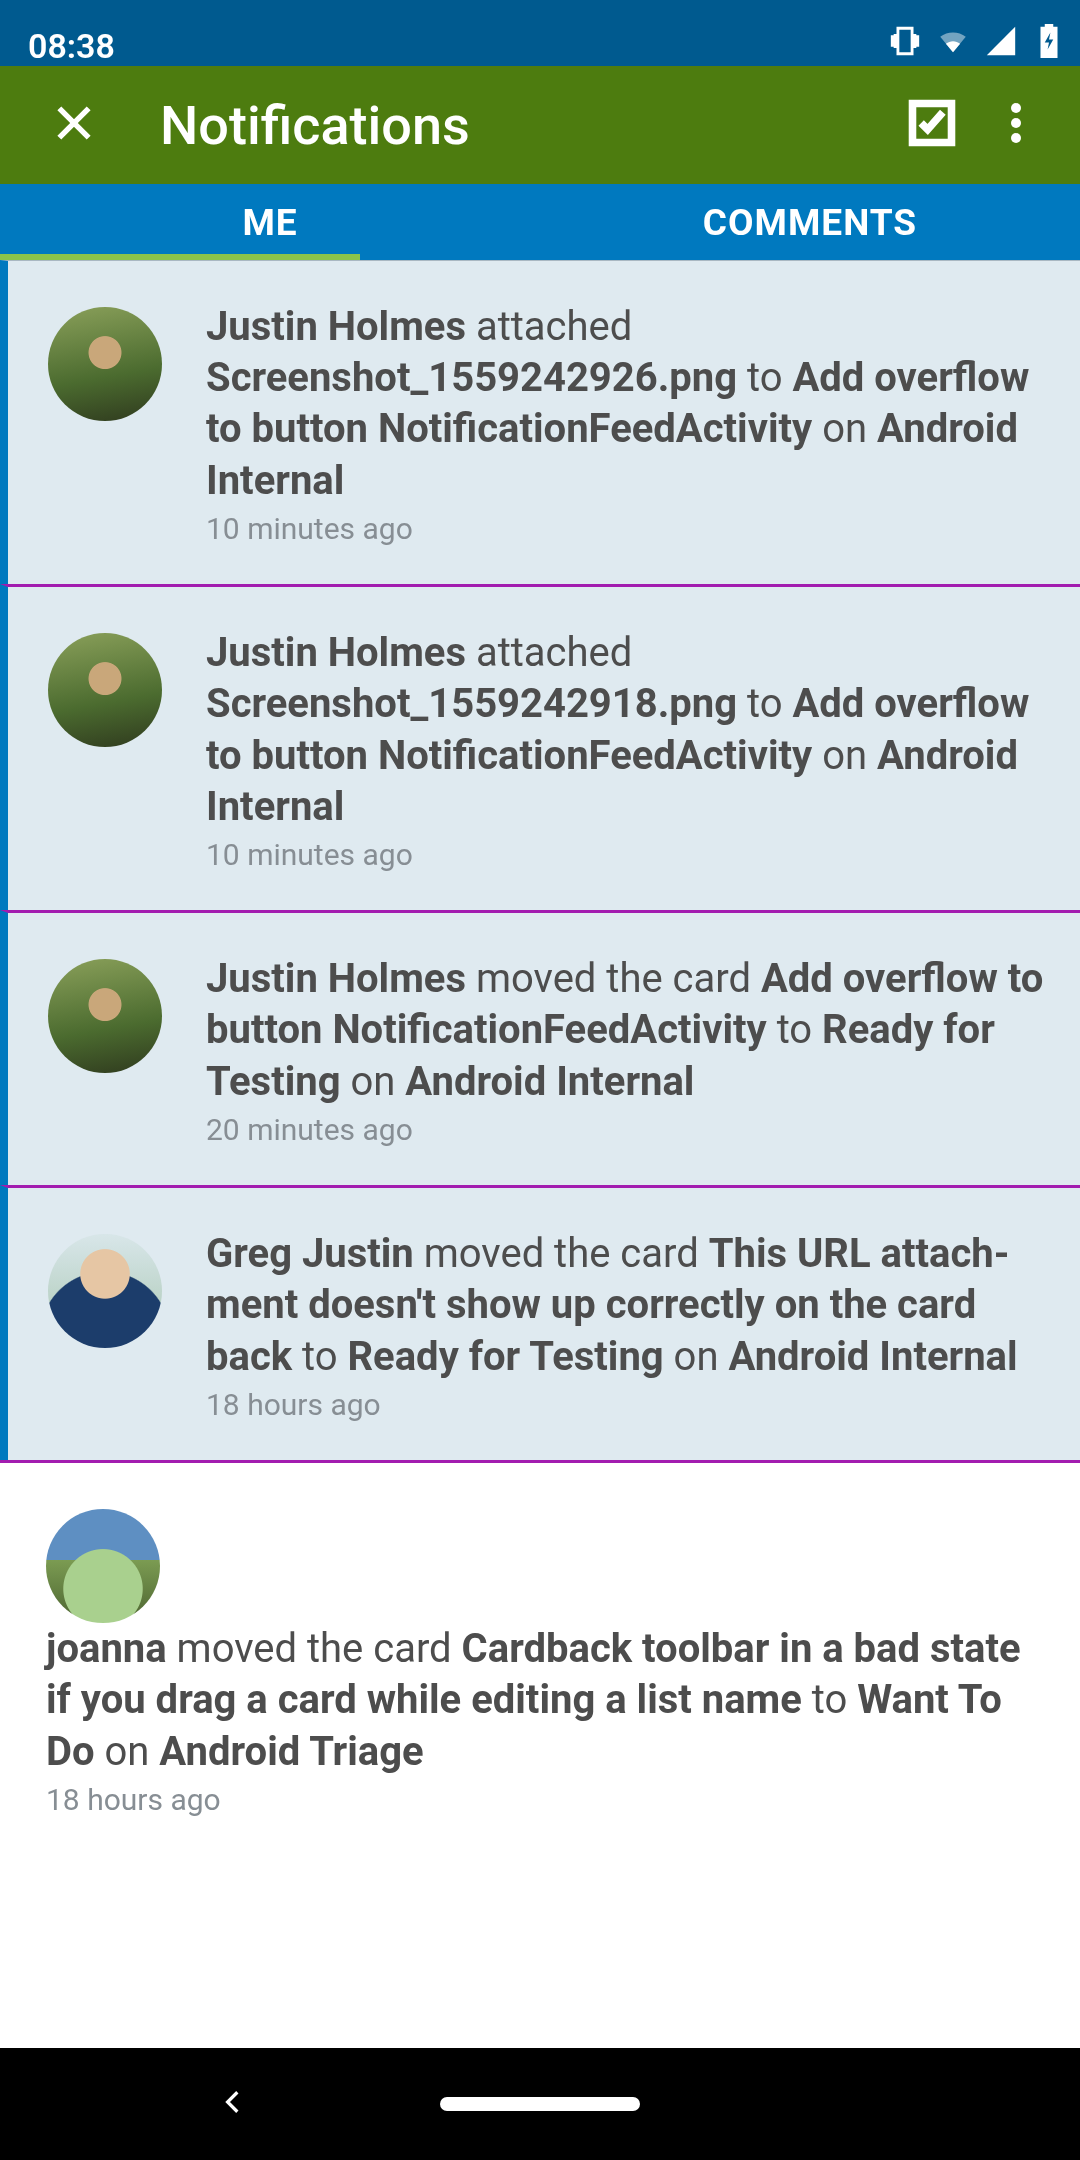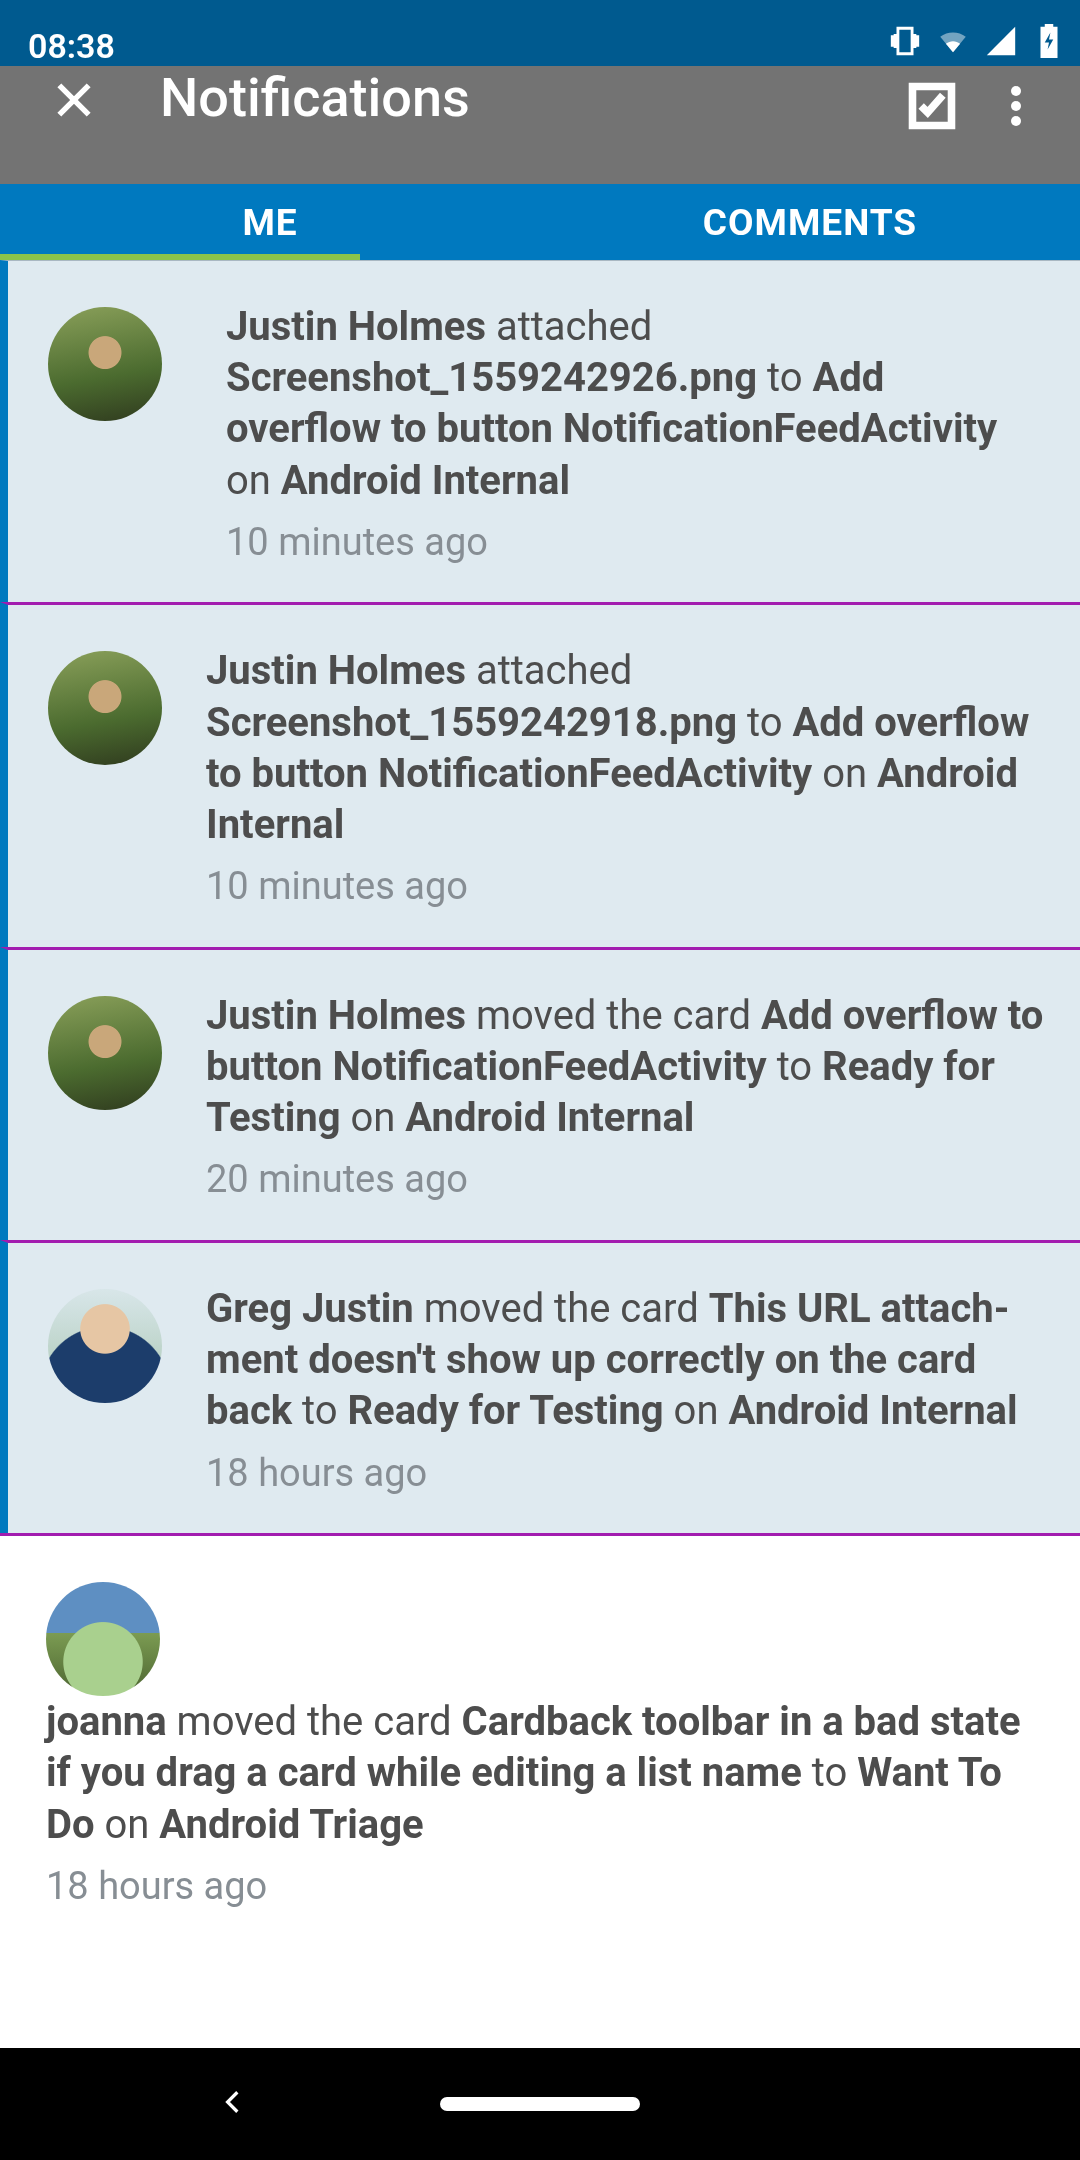--- a/index.html
+++ b/index.html
@@ -12,55 +12,55 @@
     height: 66px; background: #005a8f; color: #fff;
     display: flex; align-items: flex-end; justify-content: space-between;
     padding: 0 28px 0 28px; font-size: 34px; font-weight: 600;
   }
   .status-right { display: flex; align-items: center; gap: 14px; }
   .status-right svg { width: 34px; height: 34px; fill: #fff; }
   .status-right .batt { width: 20px; }
 
   
   .app-bar {
-    background: #737373; color: #fff; height: 118px;
-    display: flex; padding: 0 22px 0 38px;
+    background: #4d7c0f; color: #fff; height: 118px;
+    display: flex; align-items: center; padding: 0 22px 0 38px;
   }
   .app-bar .close-btn { width: 72px; height: 72px; display:flex; align-items:center; justify-content:center; }
   .app-bar .close-btn svg { width: 44px; height: 44px; stroke:#fff; stroke-width:3; }
   .app-bar .title { font-size: 54px; font-weight: 500; margin-left: 50px; flex:1; }
   .app-bar .action-btn { width: 84px; height: 84px; display:flex; align-items:center; justify-content:center; }
   .app-bar .action-btn svg { width: 52px; height: 52px; fill:none; stroke:#fff; stroke-width:3.5; }
   .app-bar .more-btn svg { fill:#fff; stroke:none; width: 10px; height: 42px; }
 
   
   .tabs { background:#0079bf; display:flex; height:76px; position:relative; }
   .tab { flex:1; display:flex; align-items:center; justify-content:center;
          color:#fff; font-size:37px; font-weight:700; letter-spacing:1px; }
   .tab-indicator { position:absolute; bottom:0; left:0; width:33.33%; height:6px; background:#8bc34a; }
 
   
   .list { flex:1; overflow:hidden; background:#fff; }
   .row { display:flex; padding: 40px 34px 36px 24px; border-top:3px solid #a21caf; }
-  .row:first-child { border-top:1px solid #a9b8c2;gap:20px; }
+  .row:first-child { border-top:1px solid #a9b8c2; }
   .row.unread { background:#dfeaf0; border-left:8px solid #0079bf; padding-left:40px; }
   .row.read   { background:#ffffff; padding-left:46px;flex-direction:column; }
   .avatar { width:114px; height:114px; border-radius:50%; flex:0 0 114px;
             background:#789; background-size:cover; background-position:center; margin-right:44px; margin-top:6px; }
   
   .av-justin { background: radial-gradient(circle at 50% 40%, #c9a77a 18%, transparent 19%),
                            linear-gradient(170deg,#8aa05a 0%, #4b6b2f 60%, #2f3a1e 100%); }
   .av-greg   { background: radial-gradient(circle at 50% 35%, #e6c6a4 26%, transparent 27%),
                            radial-gradient(circle at 50% 90%, #1c3d6b 55%, transparent 56%),
                            linear-gradient(#d8e6e9,#a9c7b2); }
   .av-joanna { background: radial-gradient(circle at 50% 70%, #a9d08e 40%, transparent 41%),
                            linear-gradient(#5e8fc2 0%, #5e8fc2 45%, #7b9b52 45%, #4b6330 100%); }
 
   .content { flex:1; font-size:40px; line-height:1.28; color:#4d4d4d; }
-  .content .ts { color:#878e94; font-size:38px; margin-top:12px; }
+  .content .ts { color:#878e94; font-size:30px; margin-top:4px; }
   .content b { font-weight:700; color:#4d4d4d; }
 
   
   .navbar {
     height: 112px; background:#000; color:#fff;
     display:flex; align-items:center; justify-content:center; position:relative;
   }
   .nav-back { position:absolute; left:220px; }
   .nav-back svg { width:26px; height:26px; stroke:#fff; stroke-width:3; fill:none; }
   .nav-pill { width:200px; height:14px; background:#fff; border-radius:10px; }

